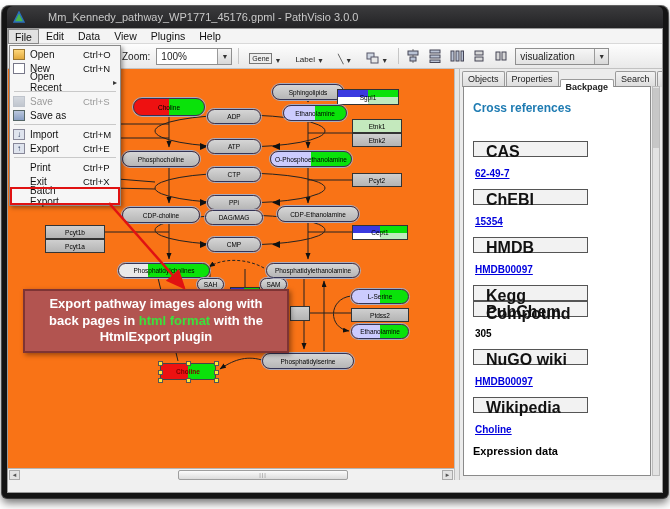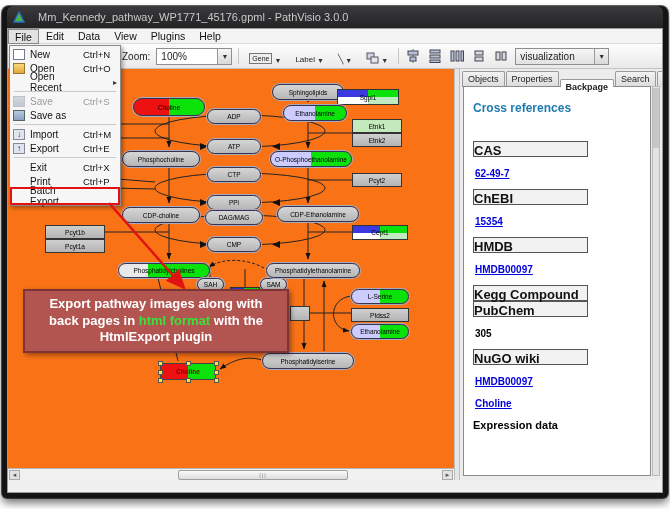--- a/index.html
+++ b/index.html
@@ -1,20 +1,20 @@
 <!DOCTYPE html>
 <html><head>
 <meta charset="utf-8">
 <style>
   * { box-sizing: border-box; margin:0; padding:0; }
   html,body { width:670px; height:509px; background:#fff; font-family:"Liberation Sans", sans-serif; overflow:hidden; }
   .window { position:absolute; left:2px; top:6px; width:666px; height:492px; background:#141414;
             border-radius:7px 7px 5px 5px; padding:0 5px 5px 5px;
             box-shadow:0 5px 9px rgba(0,0,0,.55), 0 0 0 1px #666; }
-  .titlebar { height:22px; display:flex; align-items:center; gap:12px; padding:0 6px; color:#c9c9c9;
+  .titlebar { height:22px; display:flex; align-items:center; gap:22px; padding:0 6px; color:#c9c9c9;
               font-size:11px; background:linear-gradient(#3b3b3d,#232325); border-radius:6px 6px 0 0; }
   .app { position:relative; width:656px; height:465px; background:#f0f0f0; overflow:hidden; border:1px solid #9a9a9a; }
 
   
   .menubar { height:15px; display:flex; align-items:center; background:#f4f4f4; border-bottom:1px solid #d9d9d9; font-size:10.5px; }
   .mitem { padding:0 7px; height:15px; line-height:15px; color:#111; }
   .mitem.open { background:#e2e2e2; border:1px solid #8a8a8a; padding:0 6px; }
 
   
   .toolbar { height:25px; display:flex; align-items:center; gap:6px; padding-left:114px;
@@ -46,22 +46,22 @@
 
   
   .tabs { position:absolute; left:2px; top:2px; right:2px; height:16px; display:flex; gap:1px; font-size:9px; }
   .tab { padding:2px 5px 0 5px; background:linear-gradient(#f2f2f2,#dcdcdc); border:1px solid #9a9a9a; border-bottom:none;
          border-radius:2px 2px 0 0; color:#222; }
   .tab.active { background:#fff; font-weight:bold; position:relative; z-index:2;margin-top:8px; }
 
   
   .bp-wrap { position:absolute; left:3px; top:17px; right:11px; bottom:4px; background:#fff; border:1px solid #8a8a8a; padding:10px 9px 4px 9px; overflow:hidden; }
   .bp-head { font-size:12px; font-weight:bold; color:#1e7bb2; margin:4px 0 26px 0; }
-  .bp-sec .bp-box { width:115px; height:16px; border:1px solid #555; background:#f2f2f2; font-size:13px; font-weight:bold;
-                    color:#111; padding:1px 0; }
+  .bp-sec .bp-box { width:115px; height:16px; border:1px solid #555; background:#f2f2f2; font-size:16px; font-weight:bold;
+                    color:#111; padding:1px 12px; }
   .bp-sec .bp-val { display:block; margin:11px 0 10px 2px; font-size:10px; font-weight:bold; height:11px; }
   .bp-sec .bp-val.link { color:#0000dd; text-decoration:underline; }
   .bp-foot { font-size:11px; font-weight:bold; color:#000; margin-top:3px; }
   .panel-vscroll { position:absolute; top:17px; bottom:4px; right:2px; width:8px; background:#e2e2e2; border:1px solid #bbb; }
   .panel-vscroll .pv-thumb { position:absolute; left:0; right:0; top:1px; height:60px; background:#c7c7c7; }
 
   
   .statusbar { height:14px; background:#f0f0f0; border-top:1px solid #c9c9c9; font-size:9.5px; color:#222;
                display:flex; align-items:center; padding:0 4px; white-space:nowrap; overflow:hidden; }
 
@@ -394,42 +394,43 @@
               </div>
               <div class="bp-sec">
                 <div class="bp-box">PubChem</div>
                 <span class="bp-val">305</span>
               </div>
               <div class="bp-sec">
                 <div class="bp-box">NuGO wiki</div>
                 <span class="bp-val link">HMDB00097</span>
               </div>
               <div class="bp-sec">
+                <div class="bp-box">Wikipedia</div>
                 <span class="bp-val link">Choline</span>
               </div>
             </div>
           <div class="bp-foot">Expression data</div>
         </div>
         <div class="panel-vscroll">
             <div class="pv-thumb"></div>
           </div>
       </div>
     </div>
 
 
     <div class="filemenu">
         <div class="mrow">
+          <span class="mic ic-open-folder"></span>
+          <span class="mlab">Open</span>
+          <span class="msc">Ctrl+O</span>
+        </div>
+        <div class="mrow">
           <span class="mic ic-new-page"></span>
           <span class="mlab">New</span>
           <span class="msc">Ctrl+N</span>
-        </div>
-        <div class="mrow">
-          <span class="mic ic-open-folder"></span>
-          <span class="mlab">Open</span>
-          <span class="msc">Ctrl+O</span>
         </div>
         <div class="mrow">
           <span class="mic"></span>
           <span class="mlab">Open Recent</span>
           <span class="msc"></span>
           <span class="msub">▸</span>
         </div>
         <div class="msep"></div>
         <div class="mrow dis">
           <span class="mic ic-save-disk"></span>
@@ -448,27 +449,27 @@
           <span class="msc">Ctrl+M</span>
         </div>
         <div class="mrow">
           <span class="mic ic-export-arrow">↑</span>
           <span class="mlab">Export</span>
           <span class="msc">Ctrl+E</span>
         </div>
         <div class="msep"></div>
         <div class="mrow">
           <span class="mic"></span>
+          <span class="mlab">Print</span>
+          <span class="msc">Ctrl+P</span>
+        </div>
+        <div class="mrow">
+          <span class="mic"></span>
           <span class="mlab">Exit</span>
           <span class="msc">Ctrl+X</span>
-        </div>
-        <div class="mrow">
-          <span class="mic"></span>
-          <span class="mlab">Print</span>
-          <span class="msc">Ctrl+P</span>
         </div>
         <div class="mrow hl">
           <span class="mic"></span>
           <span class="mlab">Batch Export</span>
           <span class="msc"></span>
         </div>
       </div>
 
     <svg class="redarrow" width="656" height="465" viewBox="0 0 656 465">
       <defs>

